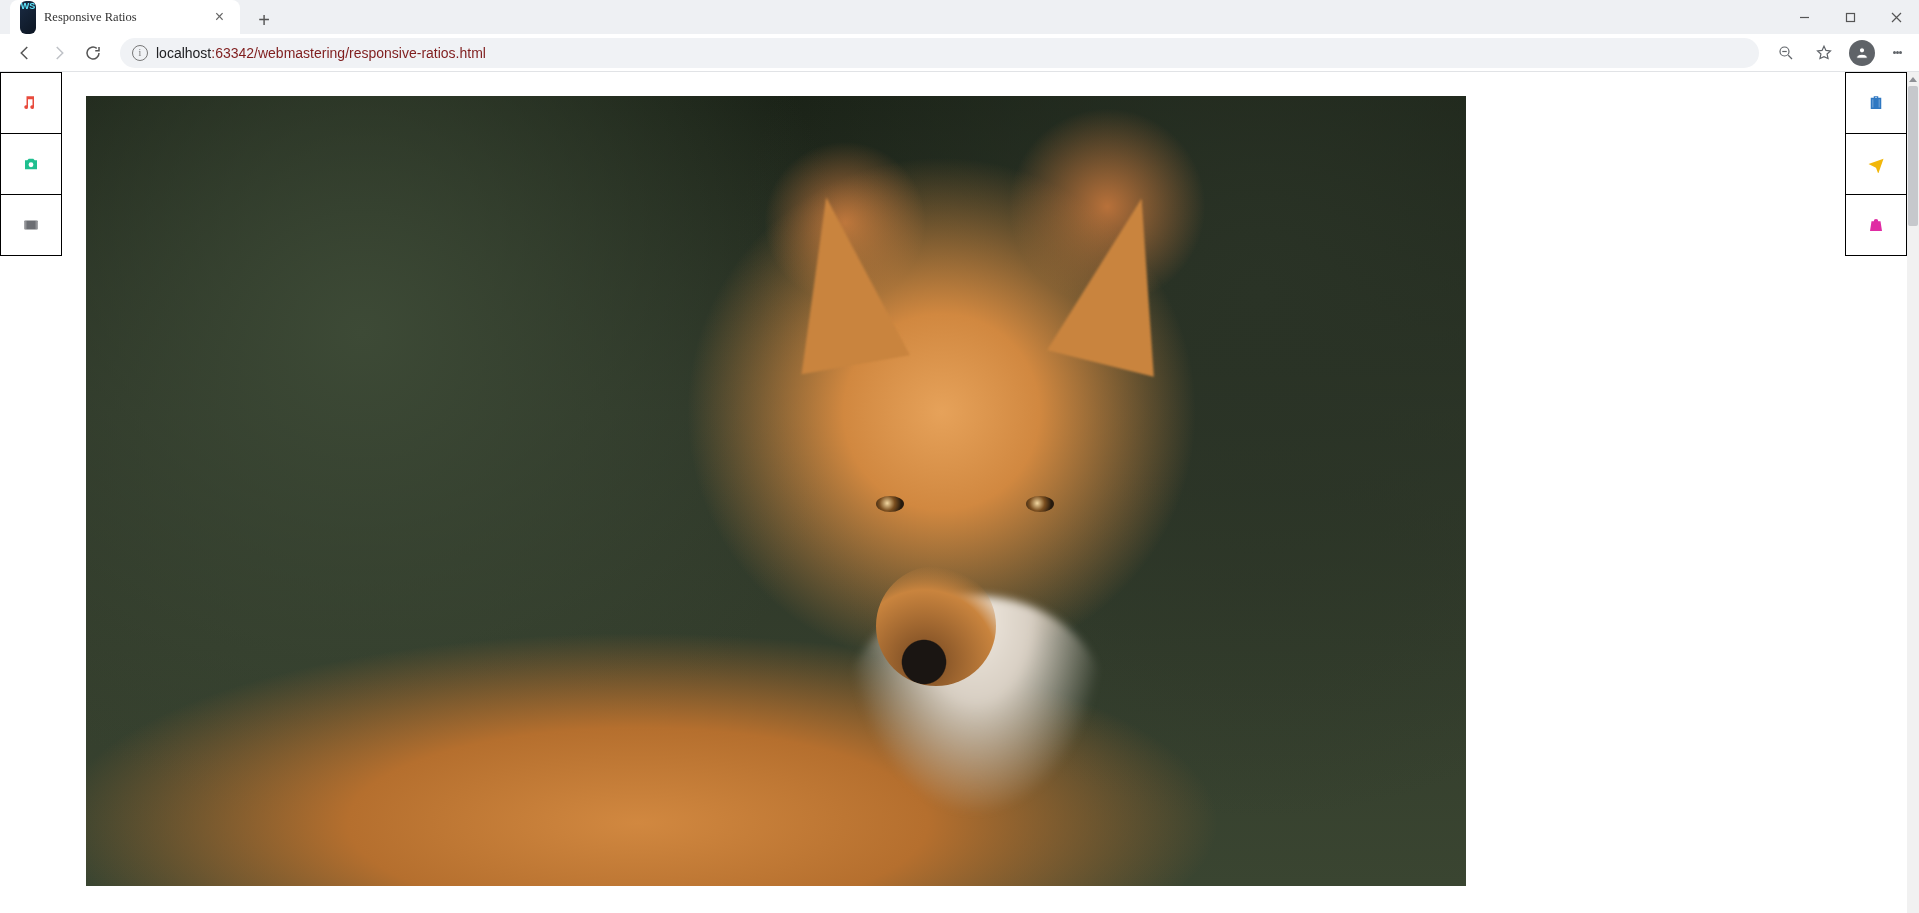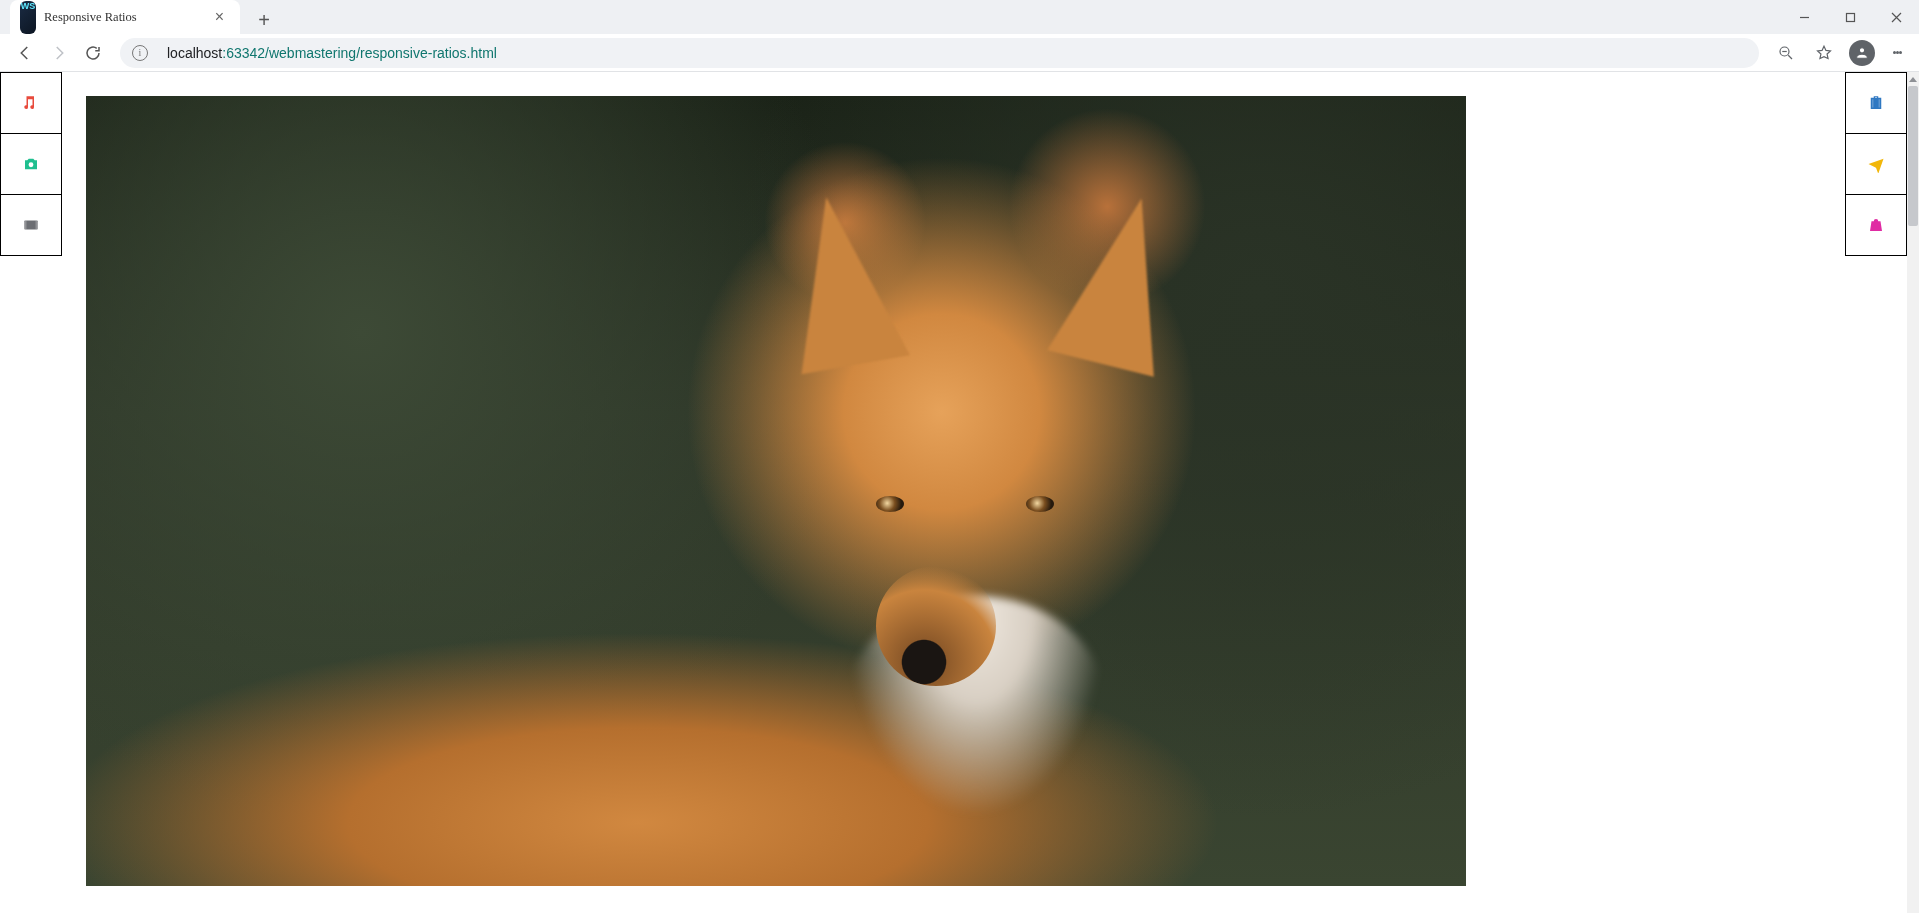--- a/index.html
+++ b/index.html
@@ -93,22 +93,22 @@
     padding: 0 12px;
     font-size: 14px;
     color:#4a4a4a;
     gap:8px;
   }
   .omnibox .info-ico {
     width:16px;height:16px;border:1.4px solid #777;border-radius:50%;
     display:flex;align-items:center;justify-content:center;
     font-size:10px;color:#777;font-family:Georgia,serif;
   }
-  .url-host { color:#202124;margin-left:11px; }
-  .url-rest { color:#0f766e; }
+  .url-host { color:#202124; }
+  .url-rest { color:#7f1d1d; }
 
   .toolbar-right {
     display:flex; align-items:center; gap:4px;
   }
   .tb-ico {
     width:34px;height:34px;display:flex;align-items:center;justify-content:center;
     color:#5f6368; cursor:pointer;
   }
   .tb-ico svg { width:18px;height:18px;stroke:currentColor;fill:none;stroke-width:1.6; }
   .avatar {

